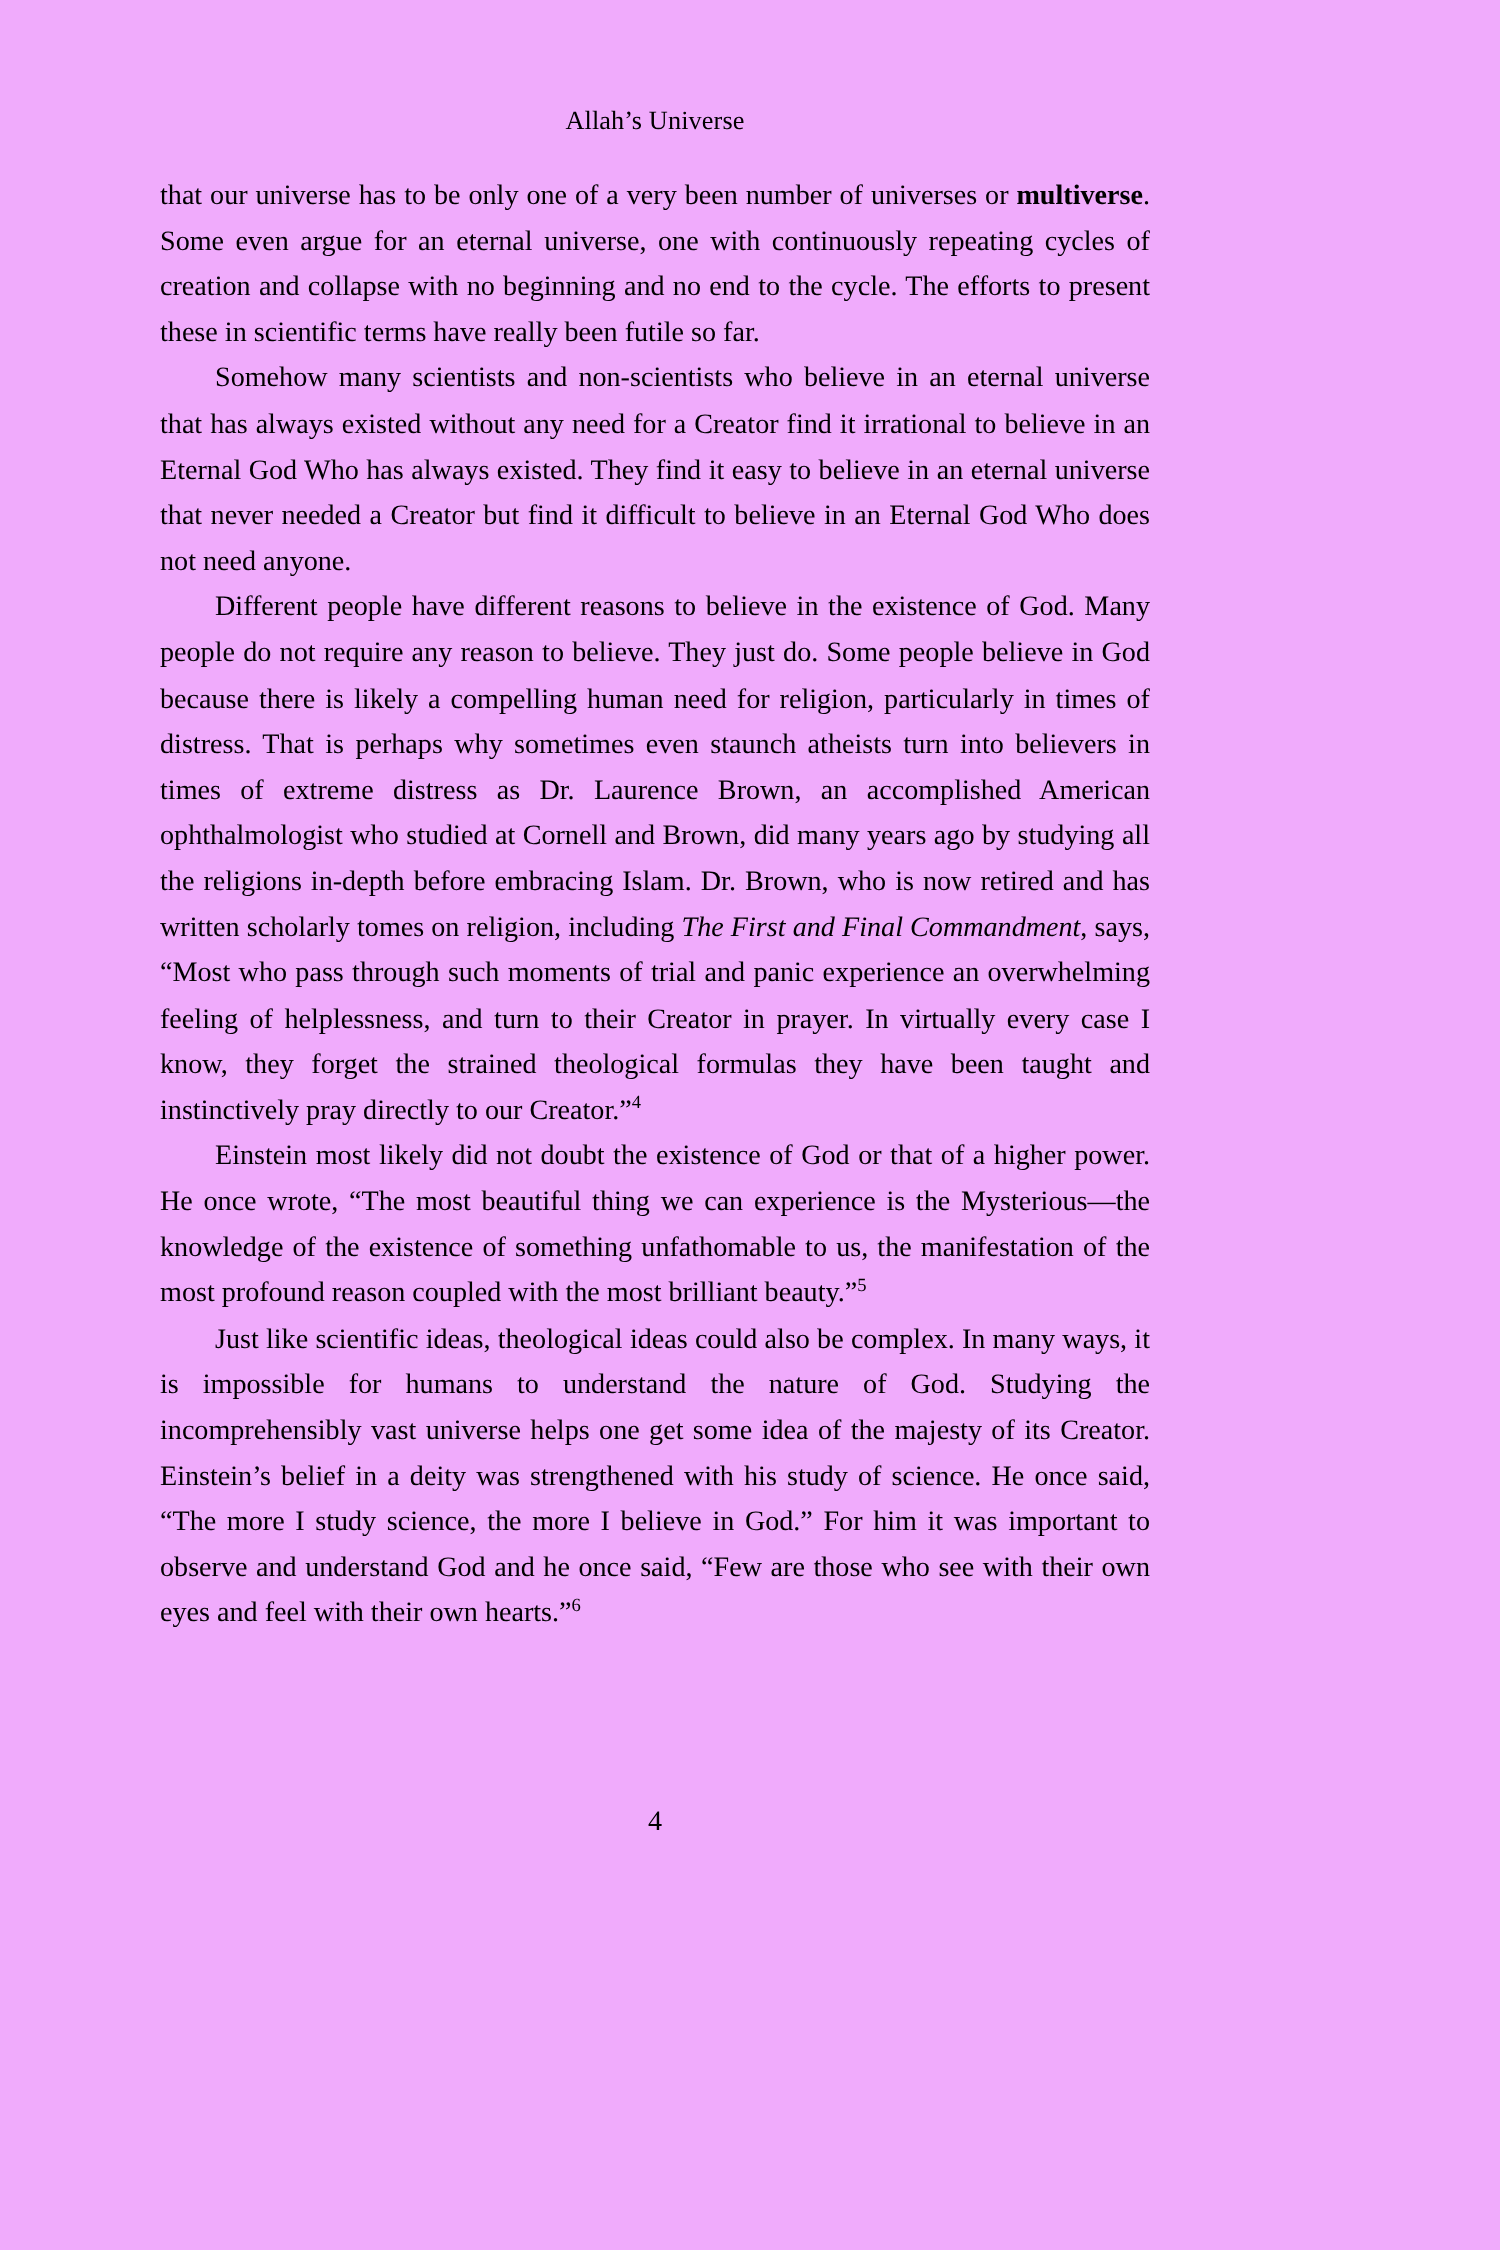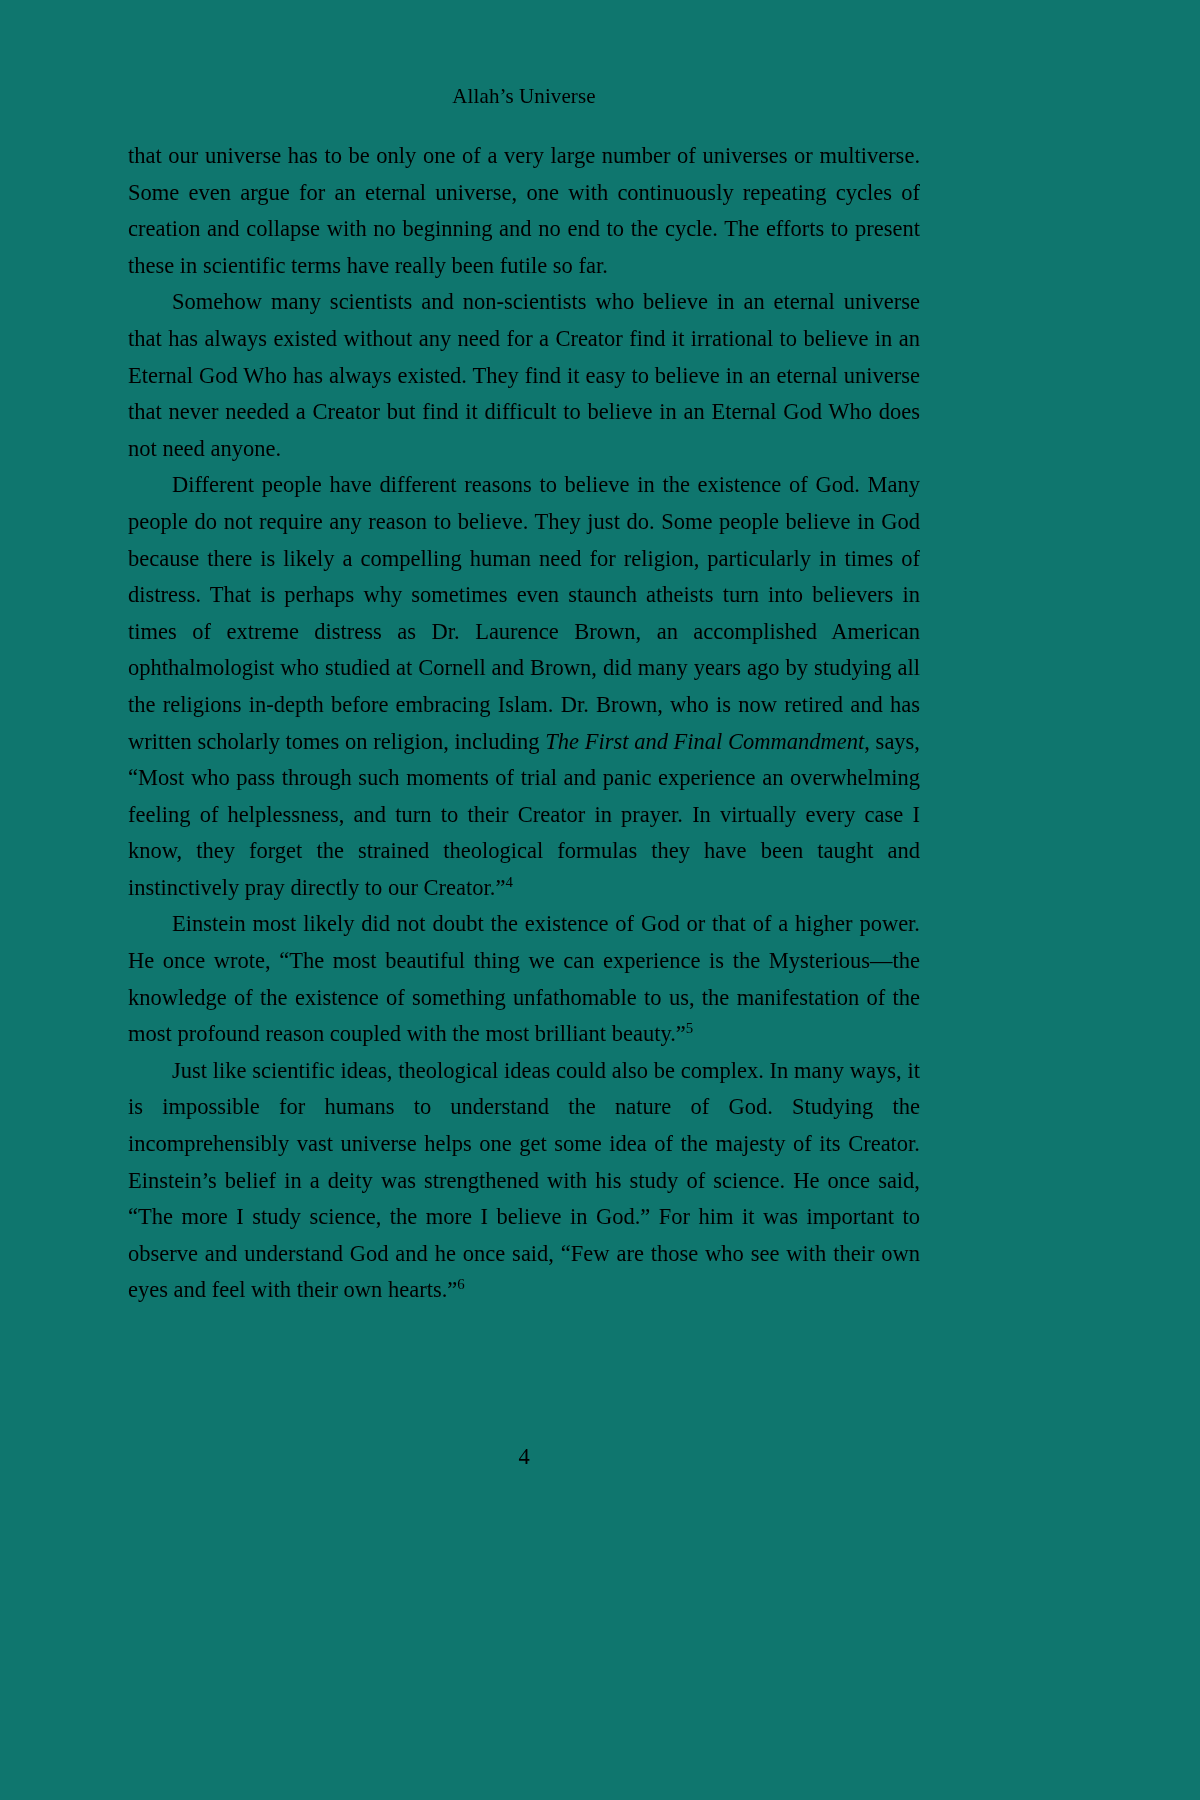--- a/index.html
+++ b/index.html
@@ -14,21 +14,21 @@
     color: #000000;
     position: relative;
     overflow: hidden;
   }
   .page {
     position: absolute;
     left: 0;
     top: 0;
     width: 1200px;
     height: 1800px;
-    background: #0f766e;
+    background: #f0abfc;
   }
   .running-head {
     position: absolute;
     left: 128px;
     top: 84px;
     width: 792px;
     text-align: center;
     font-size: 21px;
     line-height: 1.2;
     letter-spacing: 0.1px;
@@ -46,21 +46,21 @@
     font-size: 22.5px;
     line-height: 36.6px;
     text-indent: 44px;
     hyphens: none;
     -webkit-hyphens: none;
   }
   p.para.first {
     text-indent: 0;
   }
   b.bold {
-    font-weight: normal;
+    font-weight: bold;
   }
   i.ital {
   }
   sup.fn {
     font-size: 0.66em;
     vertical-align: super;
     line-height: 0;
   }
   .folio {
     position: absolute;
@@ -74,21 +74,21 @@
 </style>
 </head>
 <body>
 
 <div class="page">
 
   <div class="running-head">Allah’s Universe</div>
 
   <div class="text-block">
 
-    <p class="para first"><span>that our universe has to be only one of a very large number of universes or </span><b class="bold">multiverse</b><span>. Some even argue for an eternal universe, one with continuously repeating cycles of creation and collapse with no beginning and no end to the cycle. The efforts to present these in scientific terms have really been futile so far.</span></p>
+    <p class="para first"><span>that our universe has to be only one of a very been number of universes or </span><b class="bold">multiverse</b><span>. Some even argue for an eternal universe, one with continuously repeating cycles of creation and collapse with no beginning and no end to the cycle. The efforts to present these in scientific terms have really been futile so far.</span></p>
 
     <p class="para"><span>Somehow many scientists and non-scientists who believe in an eternal universe that has always existed without any need for a Creator find it irrational to believe in an Eternal God Who has always existed. They find it easy to believe in an eternal universe that never needed a Creator but find it difficult to believe in an Eternal God Who does not need anyone.</span></p>
 
     <p class="para"><span>Different people have different reasons to believe in the existence of God. Many people do not require any reason to believe. They just do. Some people believe in God because there is likely a compelling human need for religion, particularly in times of distress. That is perhaps why sometimes even staunch atheists turn into believers in times of extreme distress as Dr. Laurence Brown, an accomplished American ophthalmologist who studied at Cornell and Brown, did many years ago by studying all the religions in-depth before embracing Islam. Dr. Brown, who is now retired and has written scholarly tomes on religion, including </span><i class="ital">The First and Final Commandment</i><span>, says, “Most who pass through such moments of trial and panic experience an overwhelming feeling of helplessness, and turn to their Creator in prayer. In virtually every case I know, they forget the strained theological formulas they have been taught and instinctively pray directly to our Creator.”</span><sup class="fn">4</sup></p>
 
     <p class="para"><span>Einstein most likely did not doubt the existence of God or that of a higher power. He once wrote, “The most beautiful thing we can experience is the Mysterious—the knowledge of the existence of something unfathomable to us, the manifestation of the most profound reason coupled with the most brilliant beauty.”</span><sup class="fn">5</sup></p>
 
     <p class="para"><span>Just like scientific ideas, theological ideas could also be complex. In many ways, it is impossible for humans to understand the nature of God. Studying the incomprehensibly vast universe helps one get some idea of the majesty of its Creator. Einstein’s belief in a deity was strengthened with his study of science. He once said, “The more I study science, the more I believe in God.” For him it was important to observe and understand God and he once said, “Few are those who see with their own eyes and feel with their own hearts.”</span><sup class="fn">6</sup></p>
 
   </div>

